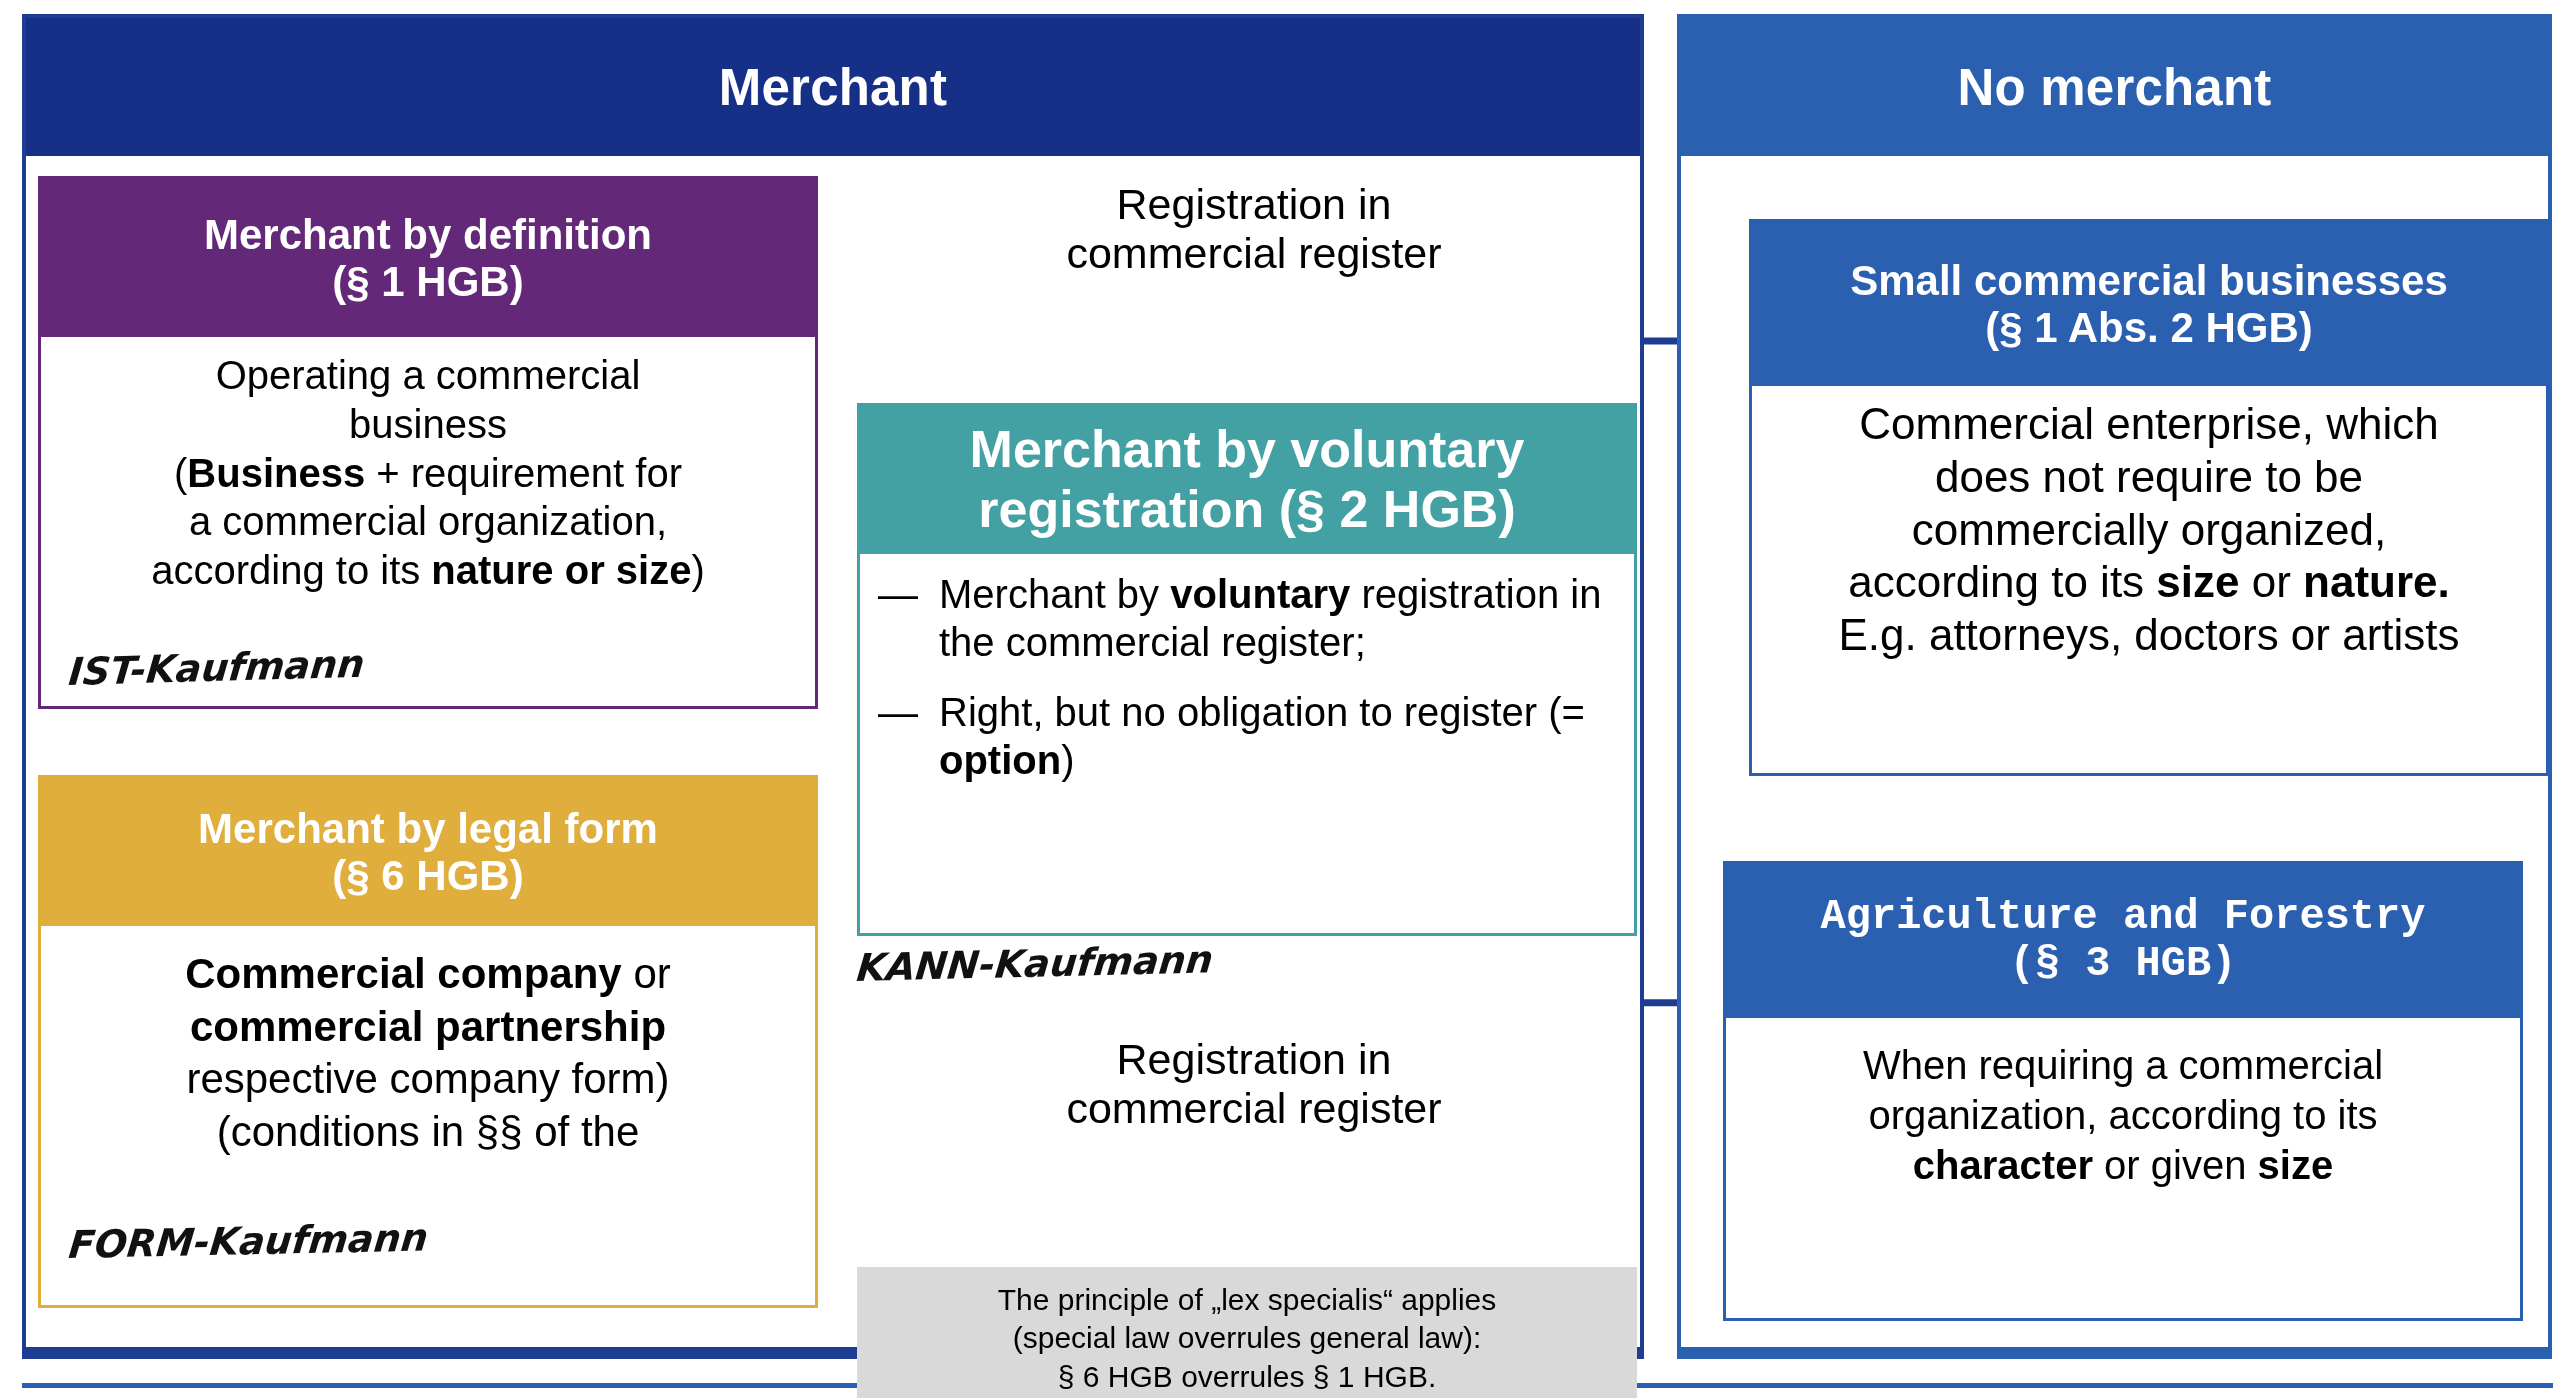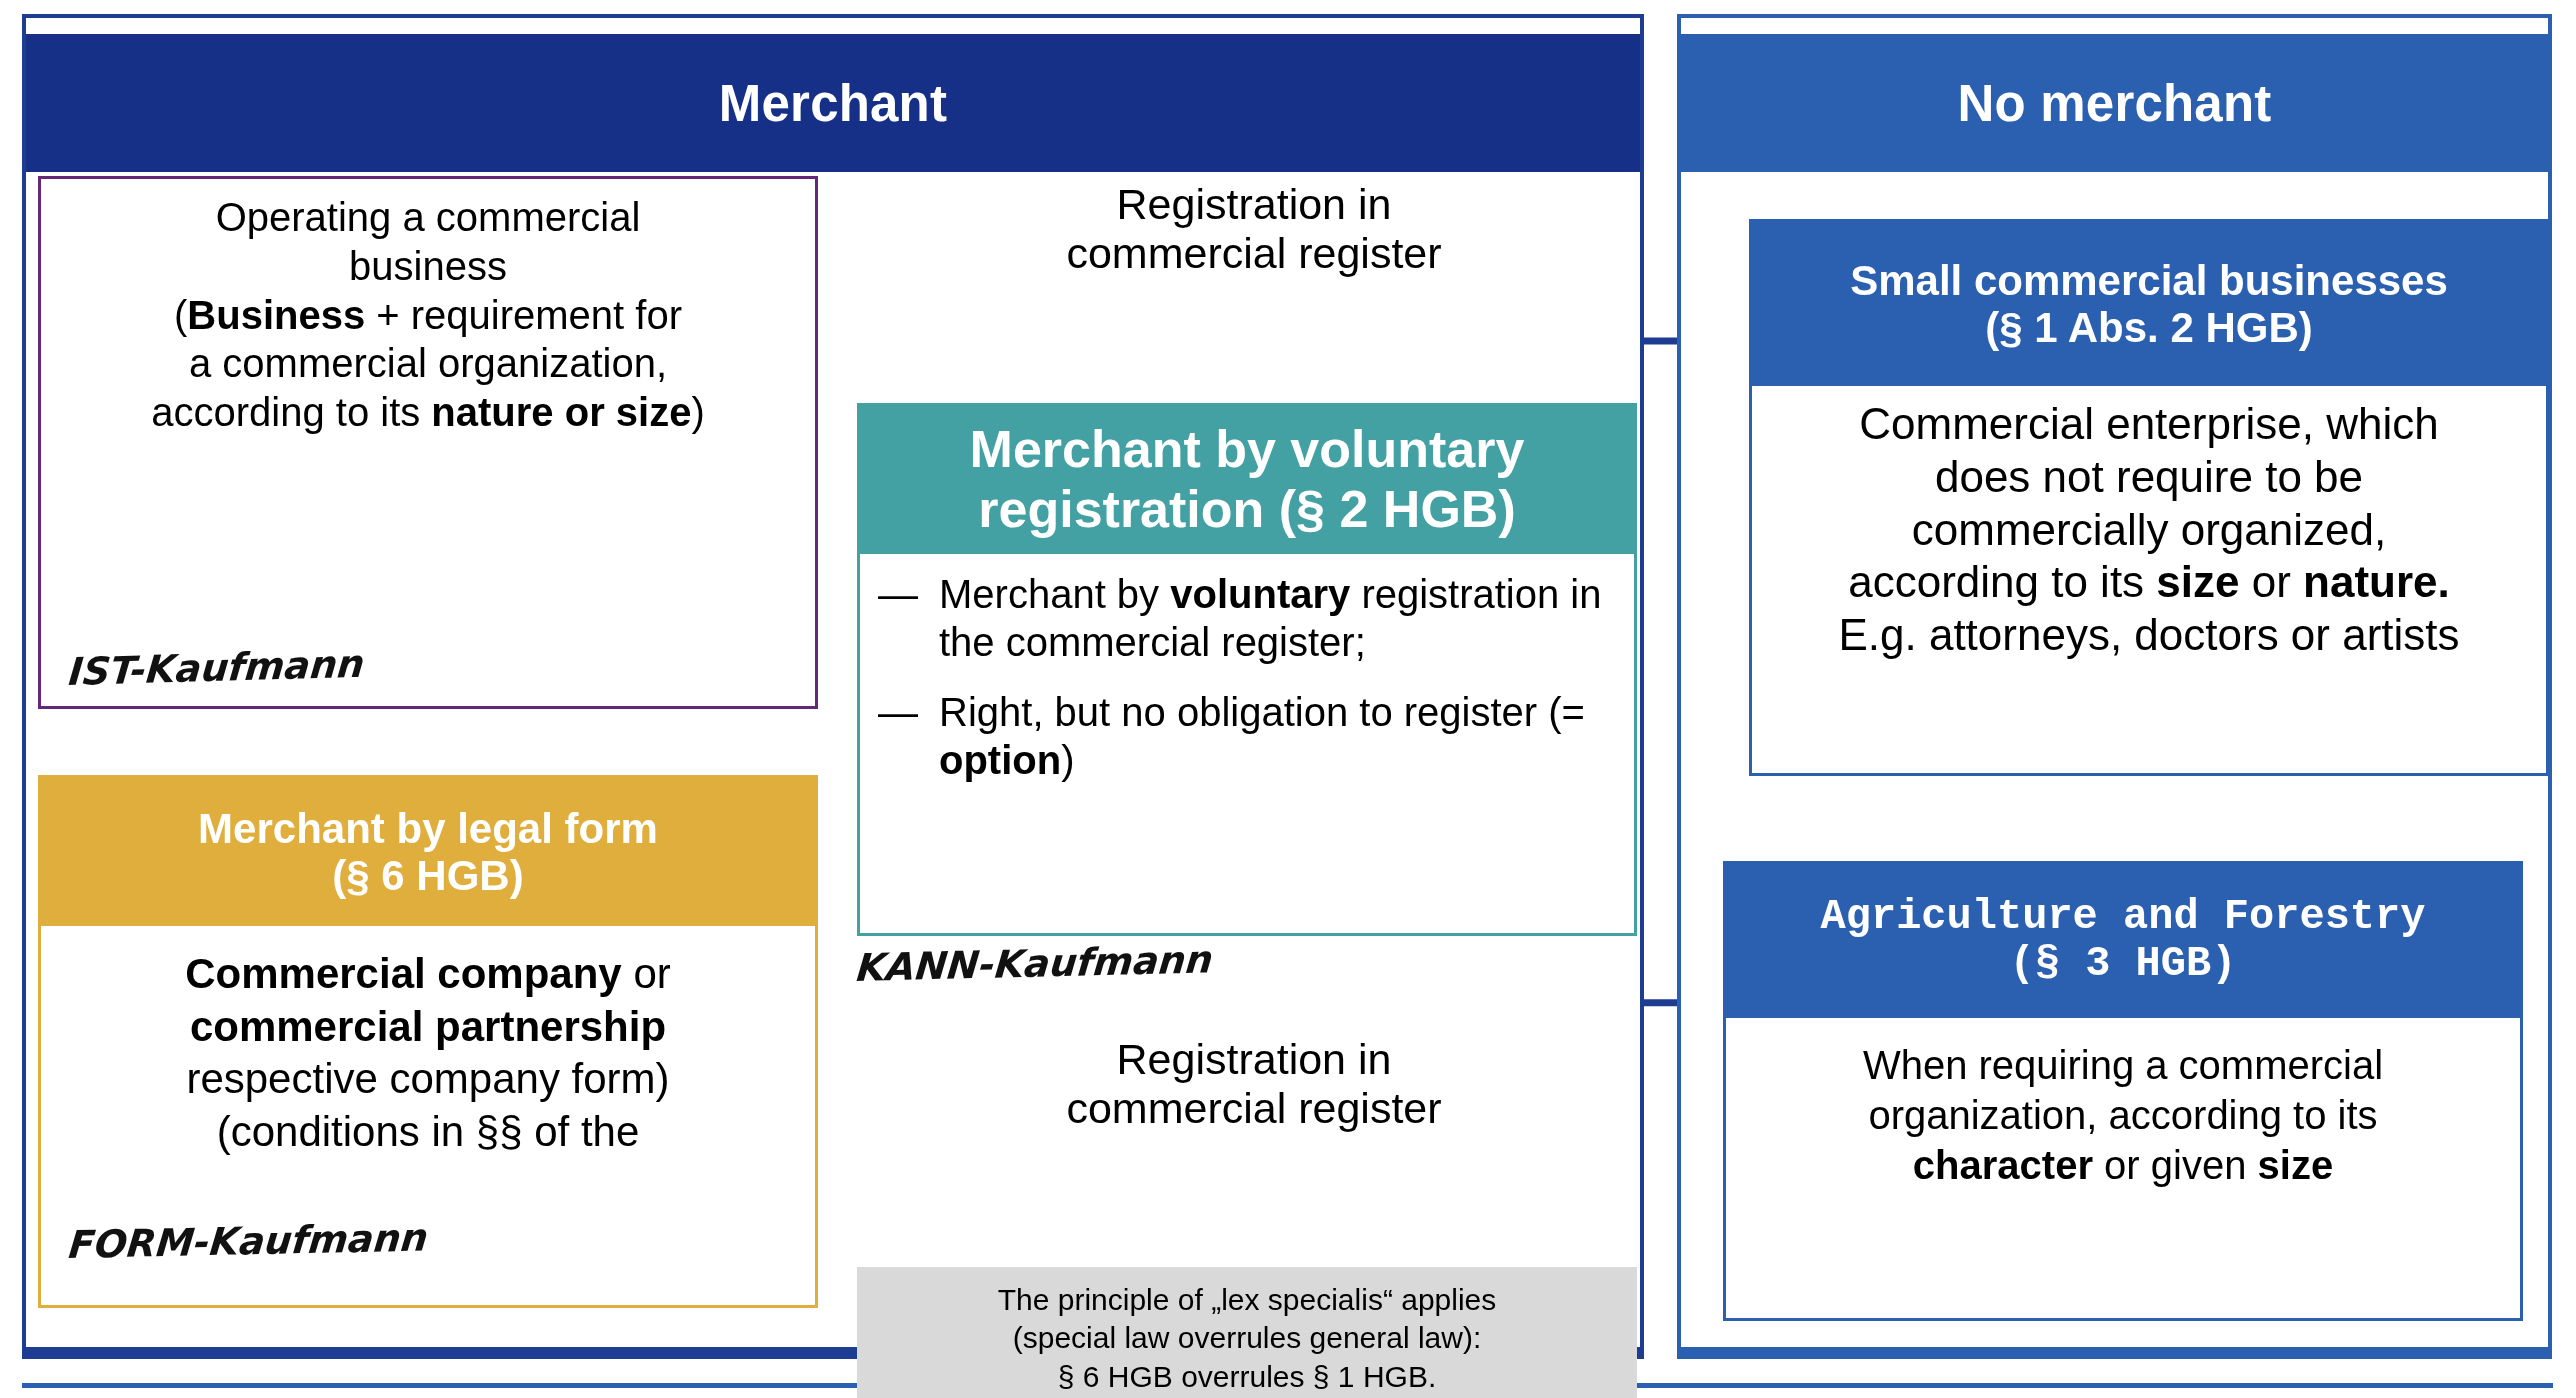--- a/index.html
+++ b/index.html
@@ -20,21 +20,21 @@
   }
   #panel-nomerchant{
     left:1677px;top:14px;width:875px;height:1345px;
     border:4px solid #2B5FB0;
   }
   #panel-nomerchant .panel-bottom-rule{
     position:absolute;left:-4px;right:-4px;bottom:-4px;height:12px;background:#2B5FB0;
   }
 
   .panel-header{
-    position:absolute;left:0;top:16px;right:0;height:138px;
+    position:absolute;left:0;top:0;right:0;height:138px;
     display:flex;align-items:center;justify-content:center;
     color:#ffffff;font-weight:bold;font-size:51px;letter-spacing:0.2px;
   }
   #hdr-merchant{background:#173087;}
   #hdr-nomerchant{background:#2B5FB0;}
 
   
   #slide-bottom-rule{
     position:absolute;left:22px;top:1383px;width:2531px;height:5px;background:#2B5FB0;
   }
@@ -136,20 +136,24 @@
 </div>
 
 <div class="panel" id="panel-nomerchant">
   <div class="panel-header" id="hdr-nomerchant">No merchant</div>
   <div class="panel-bottom-rule"></div>
 </div>
 
 <div id="slide-bottom-rule"></div>
 
 <div class="card" id="card-definition">
+  <div class="card-head">
+    <span>Merchant by definition</span>
+    <span>(§ 1 HGB)</span>
+  </div>
   <div class="card-body">
     <div>Operating a commercial</div>
     <div>business</div>
     <div><span>(</span><b>Business</b><span> + requirement for</span></div>
     <div>a commercial organization,</div>
     <div><span>according to its </span><b>nature or size</b><span>)</span></div>
   </div>
 </div>
 <div class="handwriting" id="hw-ist">IST-Kaufmann</div>
 

